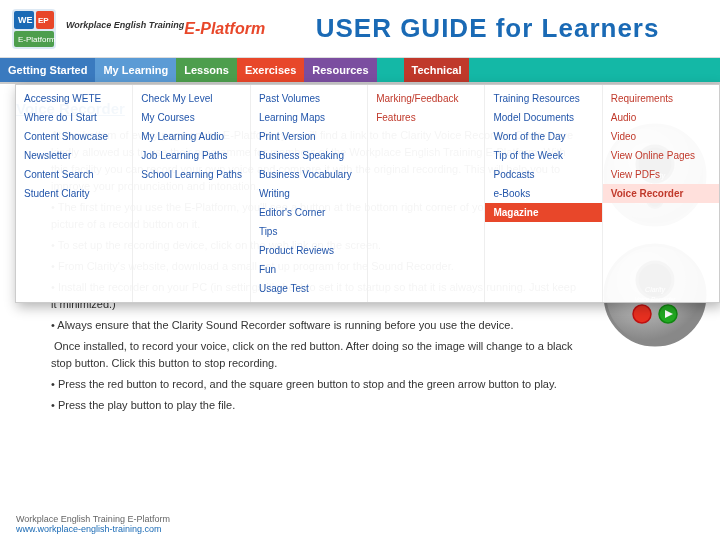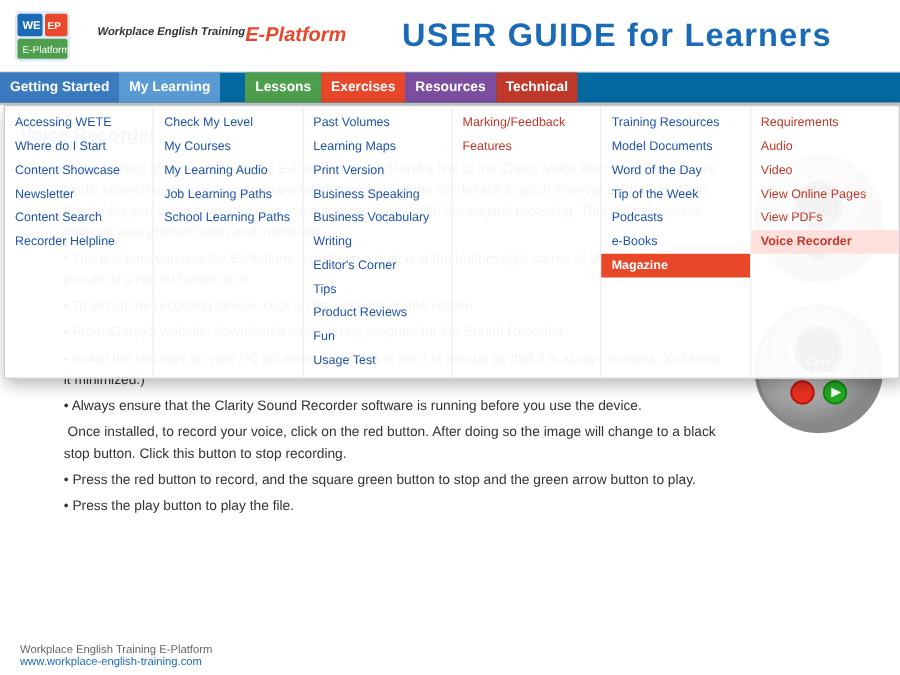--- a/index.html
+++ b/index.html
@@ -18,21 +18,20 @@
       display: flex;
       align-items: center;
       padding: 8px 10px;
       height: 58px;
       border-bottom: 1px solid #ddd;
     }
     .logo-area {
       display: flex;
       align-items: center;
       min-width: 200px;
-      gap: 12px;
     }
     .logo-icon {
       width: 48px;
       height: 44px;
       margin-right: 8px;
     }
     .logo-text {
       display: flex;
       flex-direction: row;
       font-style: italic;
@@ -54,48 +53,48 @@
       flex: 1;
       text-align: center;
       font-size: 26px;
       font-weight: bold;
       color: #1a6ab5;
       letter-spacing: 1px;
     }
 
     
     .nav-bar {
-      background: #0369a1;
+      background: #14b8a6;
       display: flex;
       align-items: stretch;
       height: 26px;
       border-bottom: 2px solid #ccc;
     }
     .nav-item {
       padding: 4px 8px;
       font-size: 11px;
       font-weight: bold;
       color: #fff;
       cursor: pointer;
       display: flex;
       align-items: center;
       white-space: nowrap;
     }
     .nav-getting-started { background: #3a7abf; }
     .nav-my-learning { background: #5b9bd5; }
-    .nav-lessons { background: #4d9e4d; margin-left: 20px; }
+    .nav-lessons { background: #4d9e4d; }
     .nav-exercises { background: #e8472a; }
     .nav-resources { background: #7b4ea0; }
-    .nav-technical { background: #c0392b; }
+    .nav-technical { background: #c0392b; margin-left: 27px; }
 
     
     .dropdown-overlay {
       position: absolute;
       top: 84px;
-      left: 3px;
+      left: 15px;
       right: 0;
       background: rgba(255,255,255,0.95);
       z-index: 100;
       display: flex;
       border: 1px solid #ccc;
       box-shadow: 2px 4px 12px rgba(0,0,0,0.3);
     }
     .dropdown-col {
       flex: 1;
       border-right: 1px solid #eee;
@@ -190,21 +189,21 @@
   <div class="nav-item nav-technical">Technical</div>
 </div>
 
 <div class="dropdown-overlay">
   <div class="dropdown-col col-getting">
     <div class="dropdown-item">Accessing WETE</div>
     <div class="dropdown-item">Where do I Start</div>
     <div class="dropdown-item">Content Showcase</div>
     <div class="dropdown-item">Newsletter</div>
     <div class="dropdown-item">Content Search</div>
-    <div class="dropdown-item">Recorder Helpline</div>
+    <div class="dropdown-item">Student Clarity</div>
   </div>
   <div class="dropdown-col col-mylearning">
     <div class="dropdown-item">Check My Level</div>
     <div class="dropdown-item">My Courses</div>
     <div class="dropdown-item">My Learning Audio</div>
     <div class="dropdown-item">Job Learning Paths</div>
     <div class="dropdown-item">School Learning Paths</div>
   </div>
   <div class="dropdown-col col-lessons">
     <div class="dropdown-item">Past Volumes</div>

